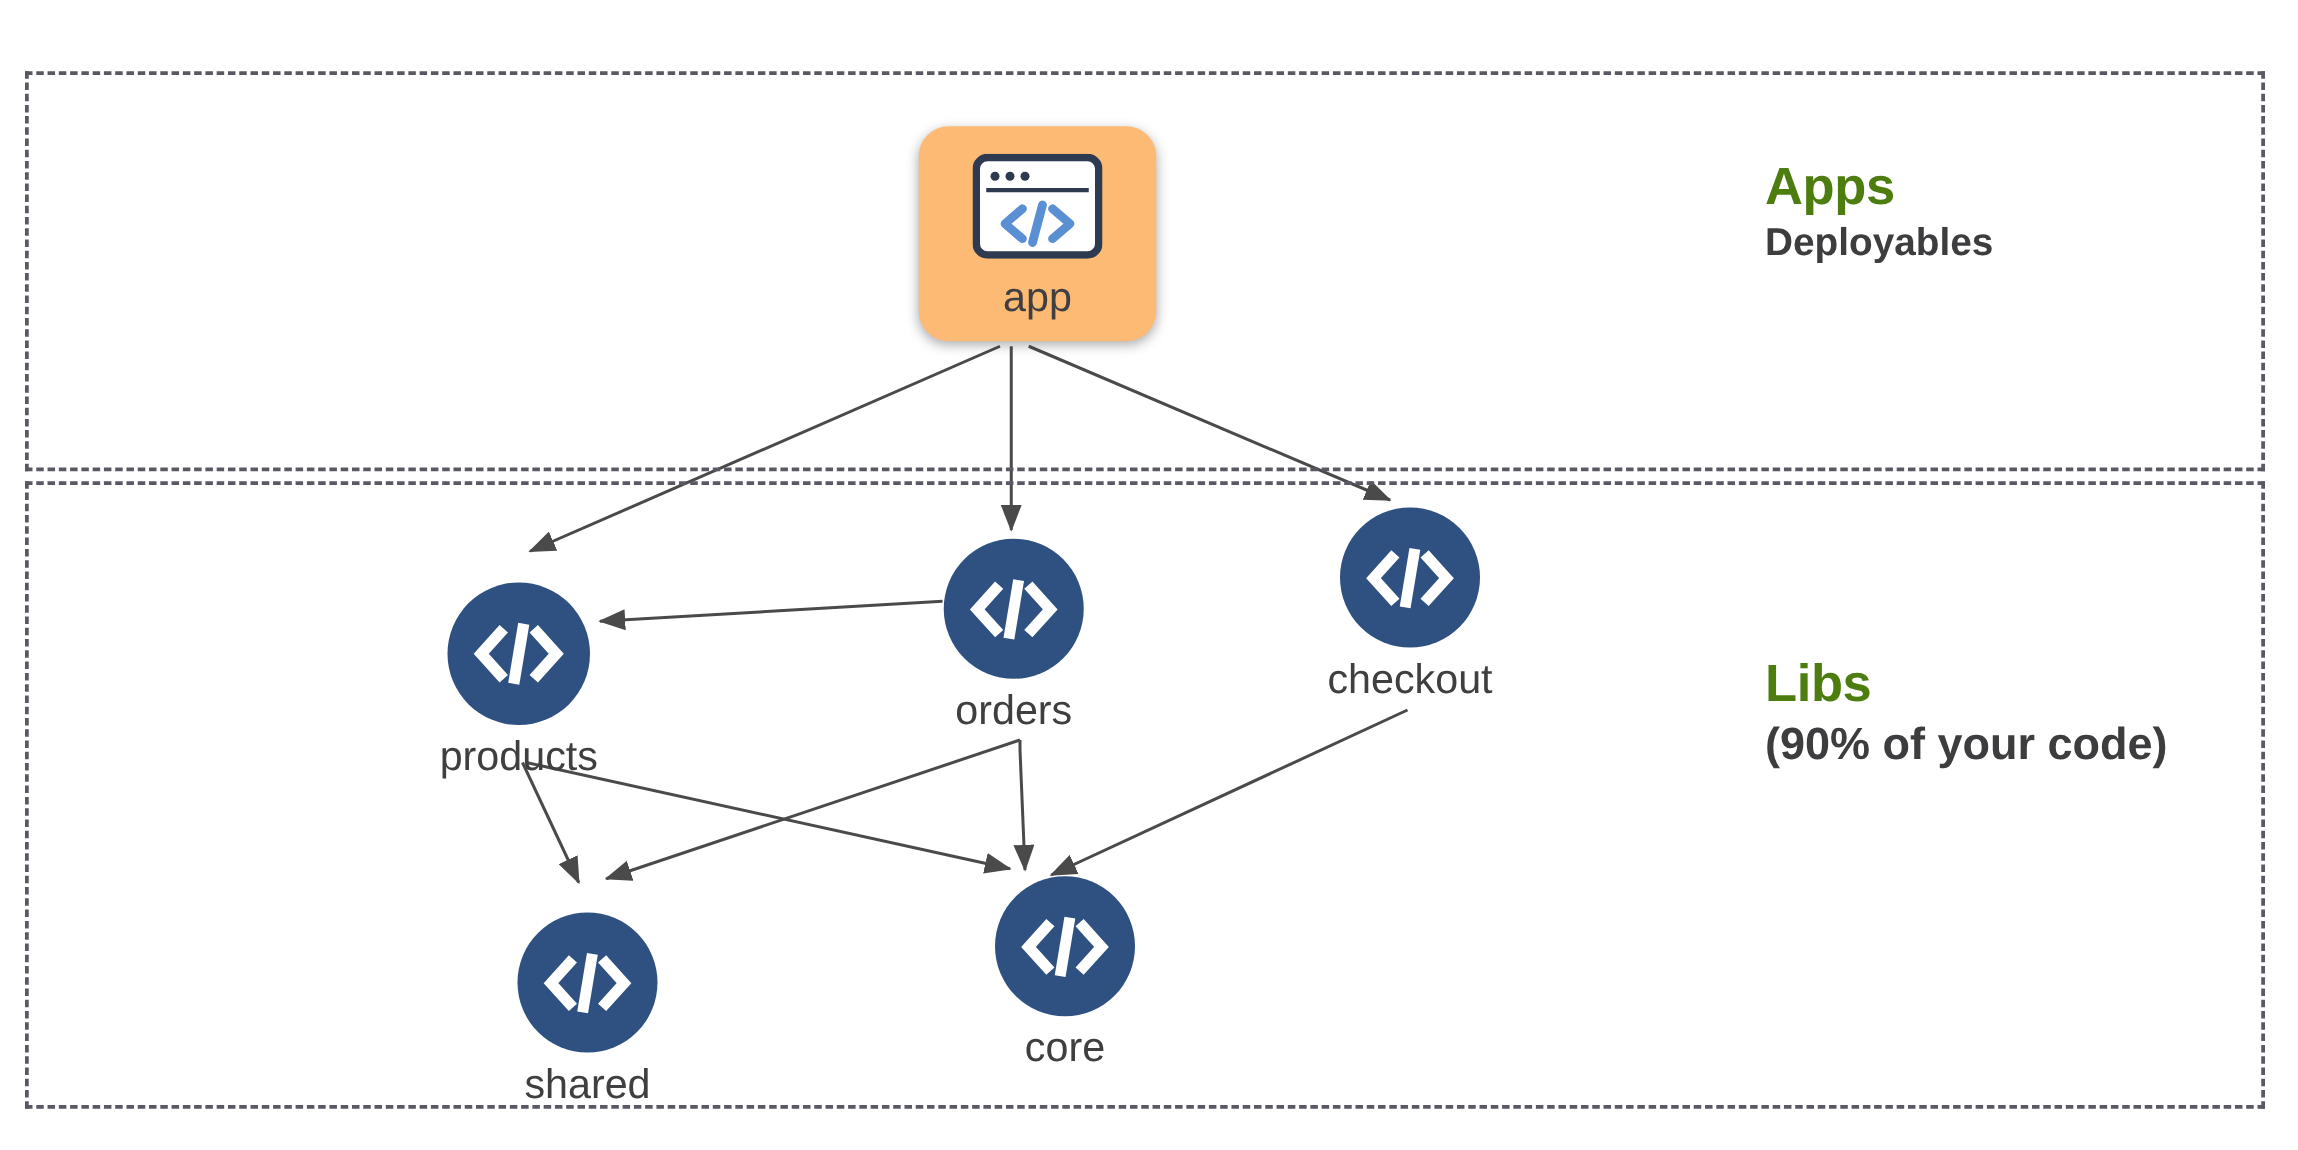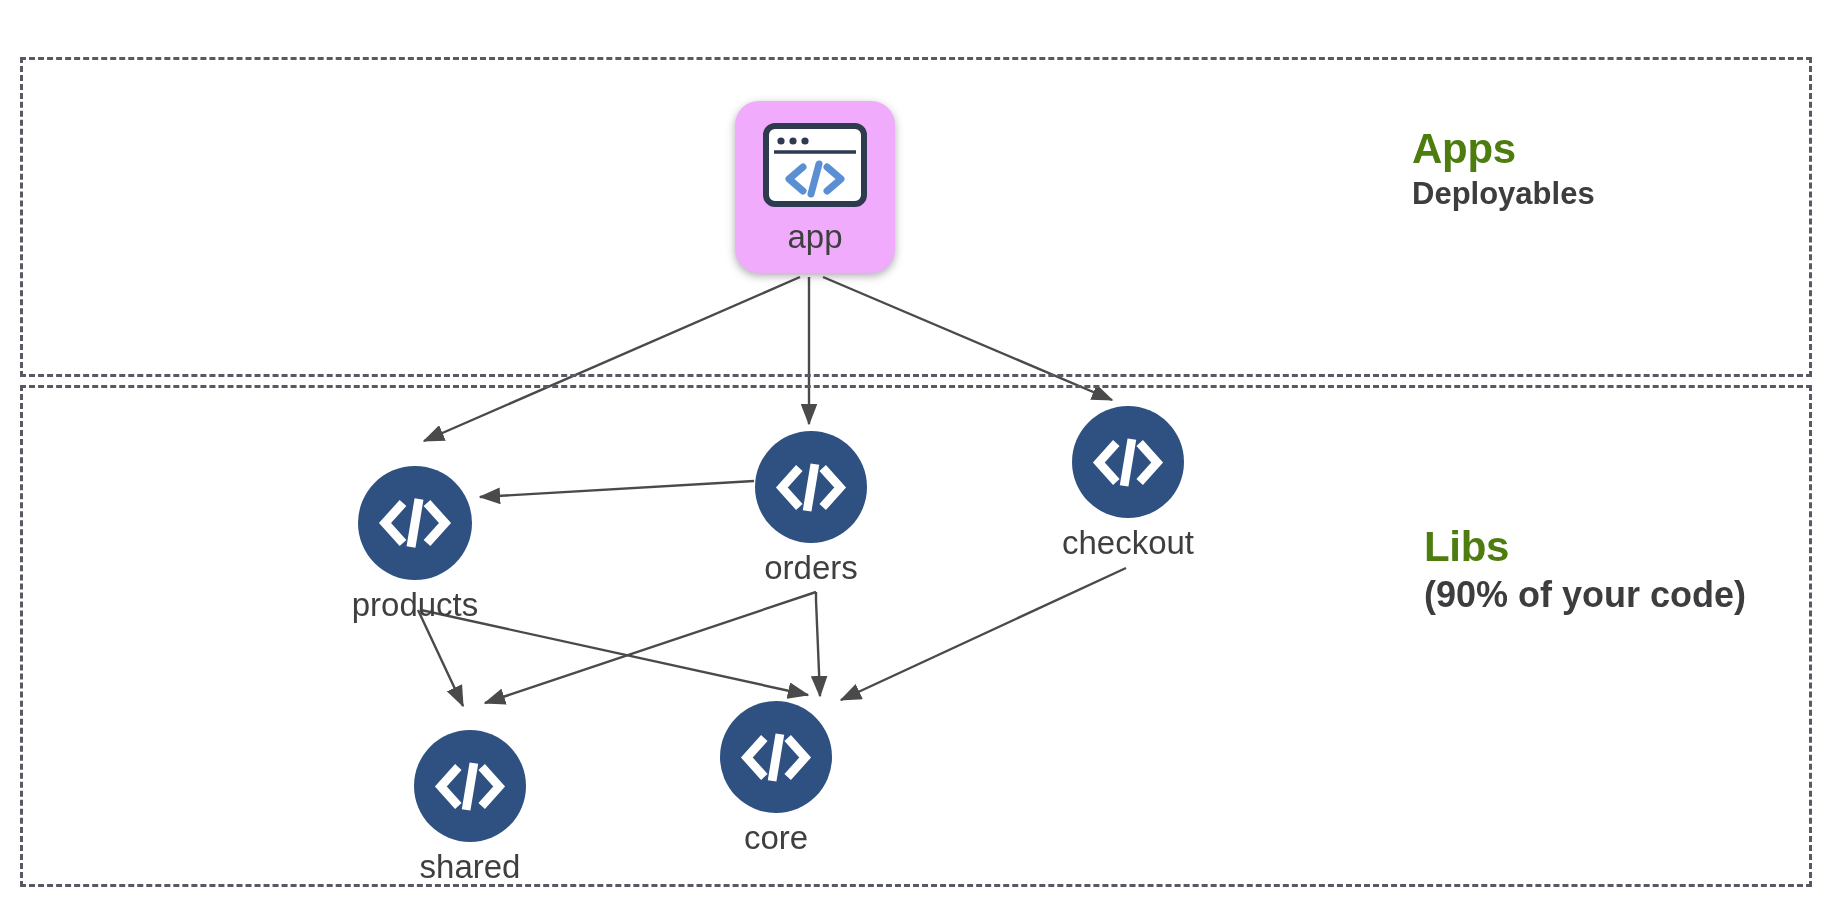--- a/index.html
+++ b/index.html
@@ -60,44 +60,43 @@
   .zone-sub.small {
     font-size: 36px;
   }
   #caption-apps {
     left: 1412px;
     top: 127px;
   }
   #caption-libs {
     left: 1412px;
     top: 525px;
-    margin-left: 12px;
   }
 
   
   .node {
     position: absolute;
     display: flex;
     flex-direction: column;
     align-items: center;
   }
   .node-label {
     font-size: 33px;
     color: #3f3f42;
     white-space: nowrap;
     line-height: 1;
   }
 
   
   #node-app {
     left: 735px;
     top: 101px;
-    width: 160px;
+    width: 190px;
     height: 172px;
-    background: #f0abfc;
+    background: #fdba74;
     border-radius: 24px;
     box-shadow: 0 3px 9px rgba(60,60,70,0.42);
     display: flex;
     flex-direction: column;
     align-items: center;
     justify-content: flex-start;
   }
   #node-app .app-icon {
     margin-top: 22px;
   }
@@ -223,21 +222,21 @@
       <g stroke="#ffffff" stroke-width="9" fill="none" stroke-linecap="butt" stroke-linejoin="miter">
         <polyline points="25,9 7,29 25,49"></polyline>
         <polyline points="49,9 67,29 49,49"></polyline>
         <line x1="41" y1="5" x2="33" y2="53"></line>
       </g>
     </svg>
   </div>
   <span class="node-label lib-label">shared</span>
 </div>
 
-<div class="node" style="left:720px; top:701px; width:112px;">
+<div class="node" style="left:796px; top:701px; width:112px;">
   <div class="lib-circle" style="width:112px; height:112px;">
     <svg width="72" height="57" viewBox="0 0 74 58">
       <g stroke="#ffffff" stroke-width="9" fill="none" stroke-linecap="butt" stroke-linejoin="miter">
         <polyline points="25,9 7,29 25,49"></polyline>
         <polyline points="49,9 67,29 49,49"></polyline>
         <line x1="41" y1="5" x2="33" y2="53"></line>
       </g>
     </svg>
   </div>
   <span class="node-label lib-label">core</span>

